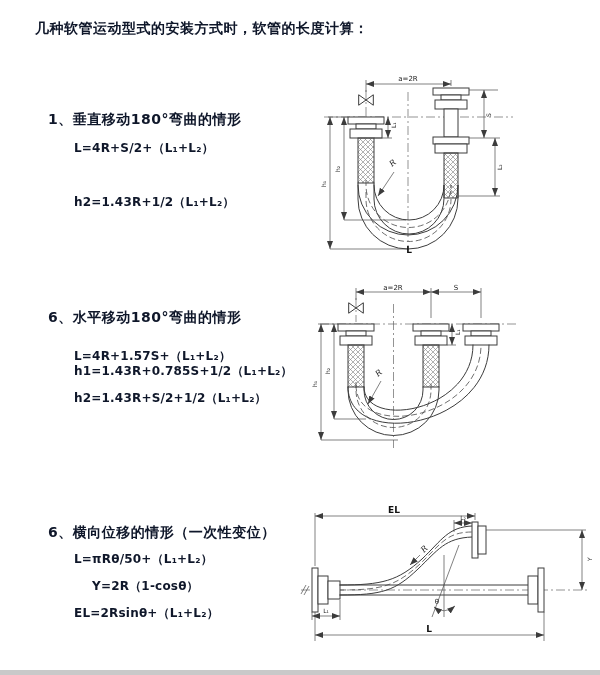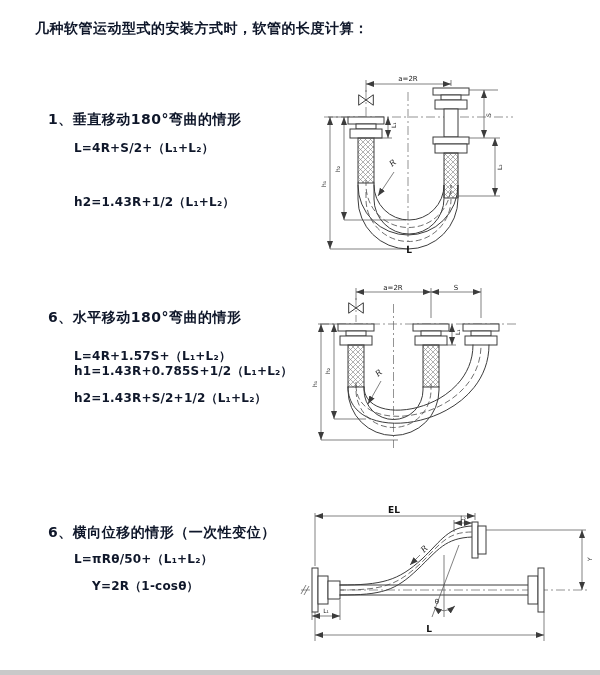--- a/index.html
+++ b/index.html
@@ -45,20 +45,21 @@
   <div class="formula" style="left:74px; top:194px;">h2=1.43R+1/2（L₁+L₂）</div>
 
   <div class="sec-heading" style="left:48px; top:309px;">6、水平移动180°弯曲的情形</div>
   <div class="formula" style="left:74px; top:348px;">L=4R+1.57S+（L₁+L₂）</div>
   <div class="formula" style="left:74px; top:363px;">h1=1.43R+0.785S+1/2（L₁+L₂）</div>
   <div class="formula" style="left:74px; top:390px;">h2=1.43R+S/2+1/2（L₁+L₂）</div>
 
   <div class="sec-heading" style="left:48px; top:524px;">6、横向位移的情形（一次性变位）</div>
   <div class="formula" style="left:74px; top:551px;">L=πRθ/50+（L₁+L₂）</div>
   <div class="formula" style="left:74px; top:578px;margin-left:18px;">Y=2R（1-cosθ）</div>
+  <div class="formula" style="left:74px; top:605px;">EL=2Rsinθ+（L₁+L₂）</div>
 
   <svg class="diagram" style="left:308px; top:72px;" width="290" height="184" viewBox="0 0 290 184">
     <defs>
       <marker id="ar1" markerWidth="9" markerHeight="7" refX="8" refY="3" orient="auto-start-reverse" markerUnits="userSpaceOnUse">
         <path d="M0,0 L8,3 L0,6 Z" fill="#3c3c3c"></path>
       </marker>
       <pattern id="hp1" width="5" height="5" patternUnits="userSpaceOnUse">
         <path d="M0,0 L5,5 M5,0 L0,5" stroke="#808080" stroke-width="0.6"></path>
       </pattern>
     </defs>

